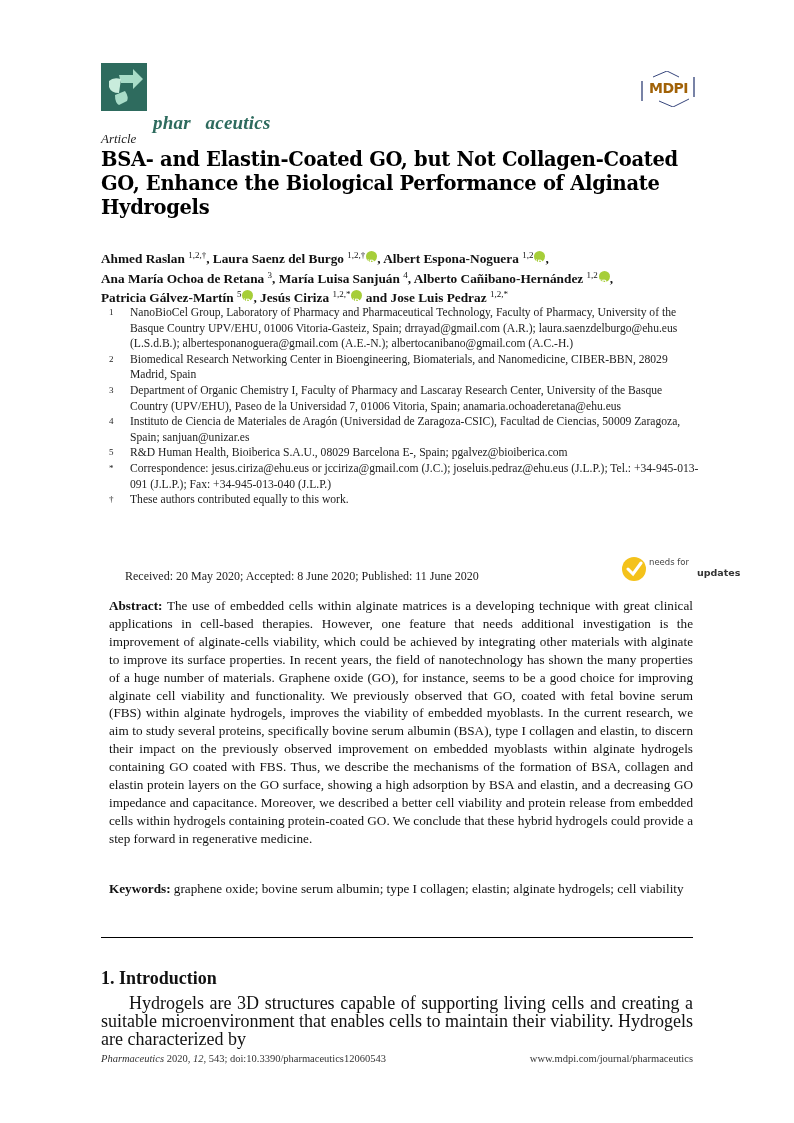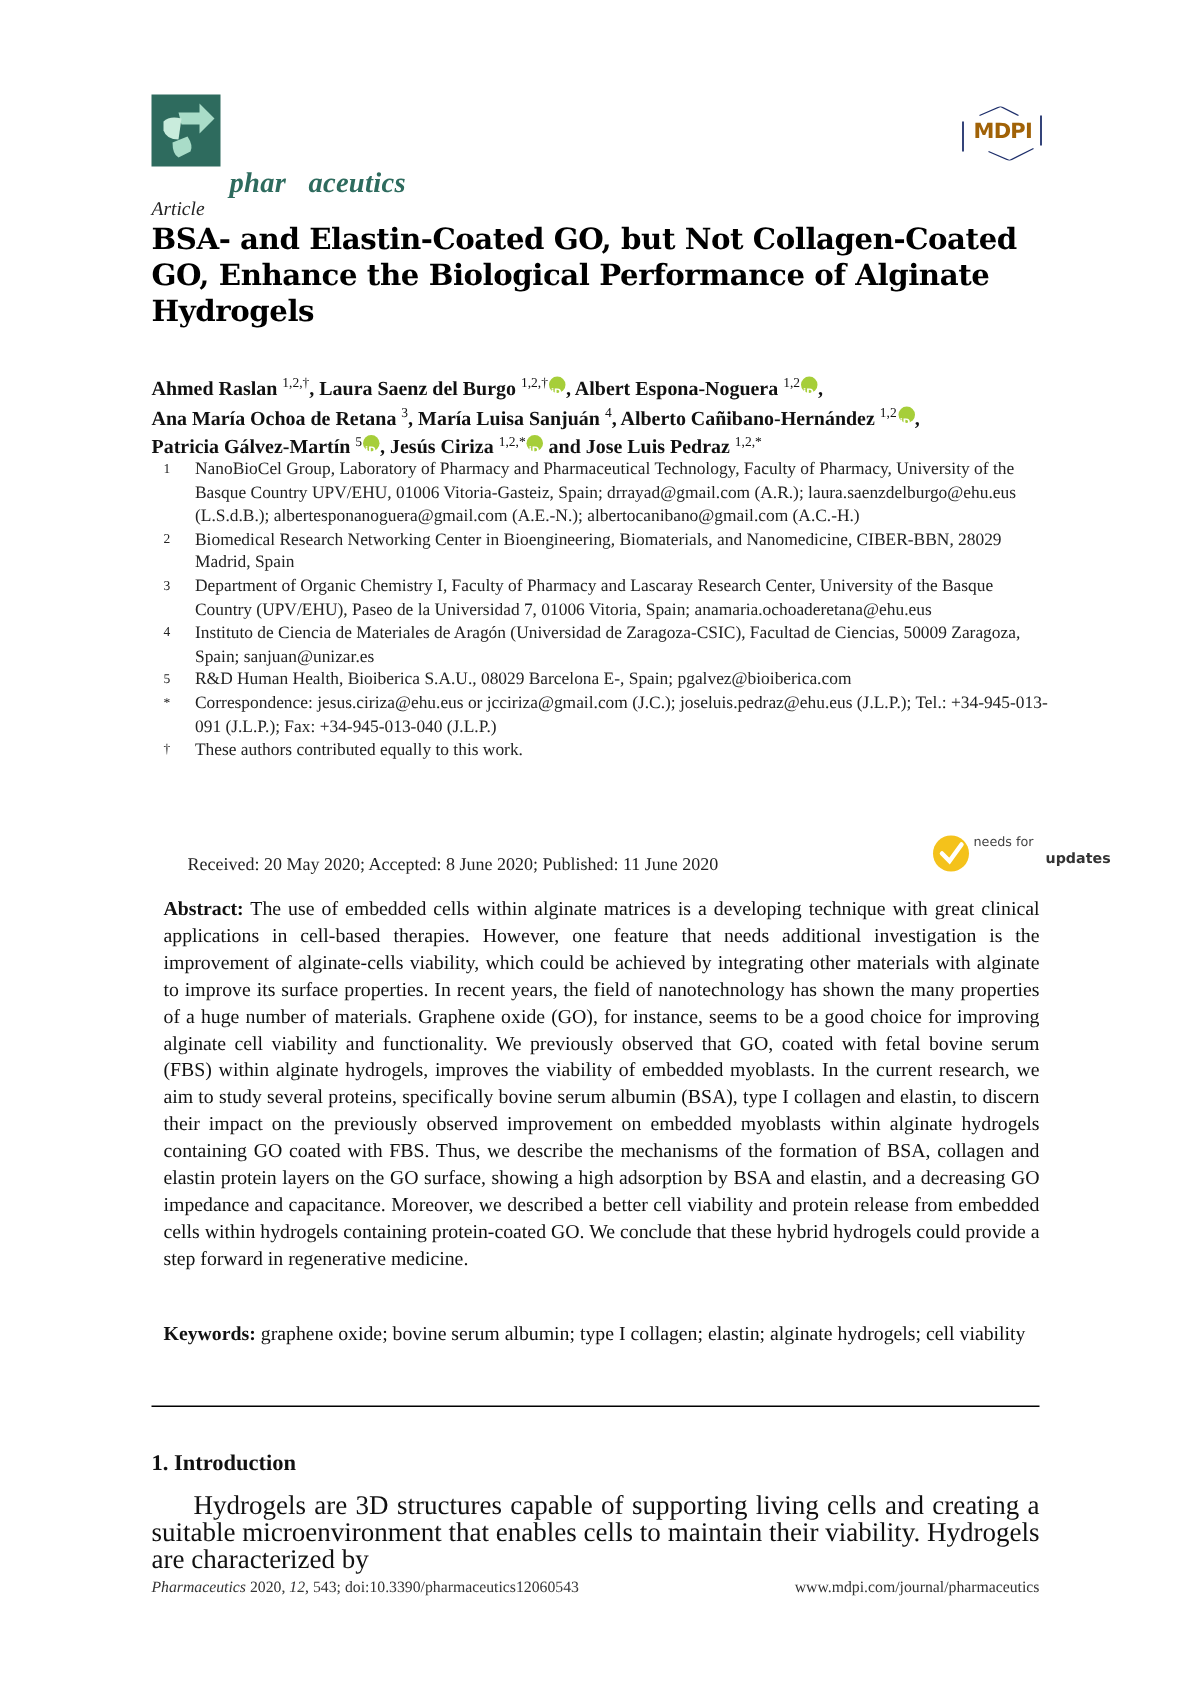--- a/index.html
+++ b/index.html
@@ -34,21 +34,21 @@
     .cfu-l1 { position: absolute; left: 27px; top: 1px; font-family: "DejaVu Sans", sans-serif; font-size: 8.5px; color: #444; }
     .cfu-l2 { position: absolute; left: 27px; top: 11px; font-family: "DejaVu Sans", sans-serif; font-size: 9.5px; font-weight: bold; color: #333; margin-left: 48px; }
 
     .abstract { position: absolute; left: 109px; top: 597px; width: 584px; font-family: "Liberation Serif", serif; font-size: 13.2px; line-height: 17.9px; color: #111; text-align: justify; }
     .abstract b { font-weight: bold; }
 
     .keywords { position: absolute; left: 109px; top: 880px; width: 584px; font-family: "Liberation Serif", serif; font-size: 13.2px; line-height: 17.9px; color: #111; }
 
     .rule { position: absolute; left: 101px; top: 937px; width: 592px; height: 1px; background: #000; }
 
-    .section-heading { position: absolute; left: 101px; top: 968px; font-family: "Liberation Serif", serif; font-weight: bold; font-size: 15px; color: #111; }
+    .section-heading { position: absolute; left: 101px; top: 968px; font-family: "Liberation Serif", serif; font-weight: bold; font-size: 18px; color: #111; }
 
     .body-text { position: absolute; left: 101px; top: 994px; width: 592px; font-family: "Liberation Serif", serif; font-size: 18px; line-height: 18px; color: #111; text-align: justify; text-indent: 28px; }
 
     .footer { position: absolute; left: 101px; top: 1053px; width: 592px; font-family: "Liberation Serif", serif; font-size: 10.5px; color: #333; }
     .footer-left { position: absolute; left: 0; top: 0; white-space: nowrap; }
     .footer-left i { font-style: italic; }
     .footer-right { position: absolute; right: 0; top: 0; }
   </style>
 </head>
 <body>

